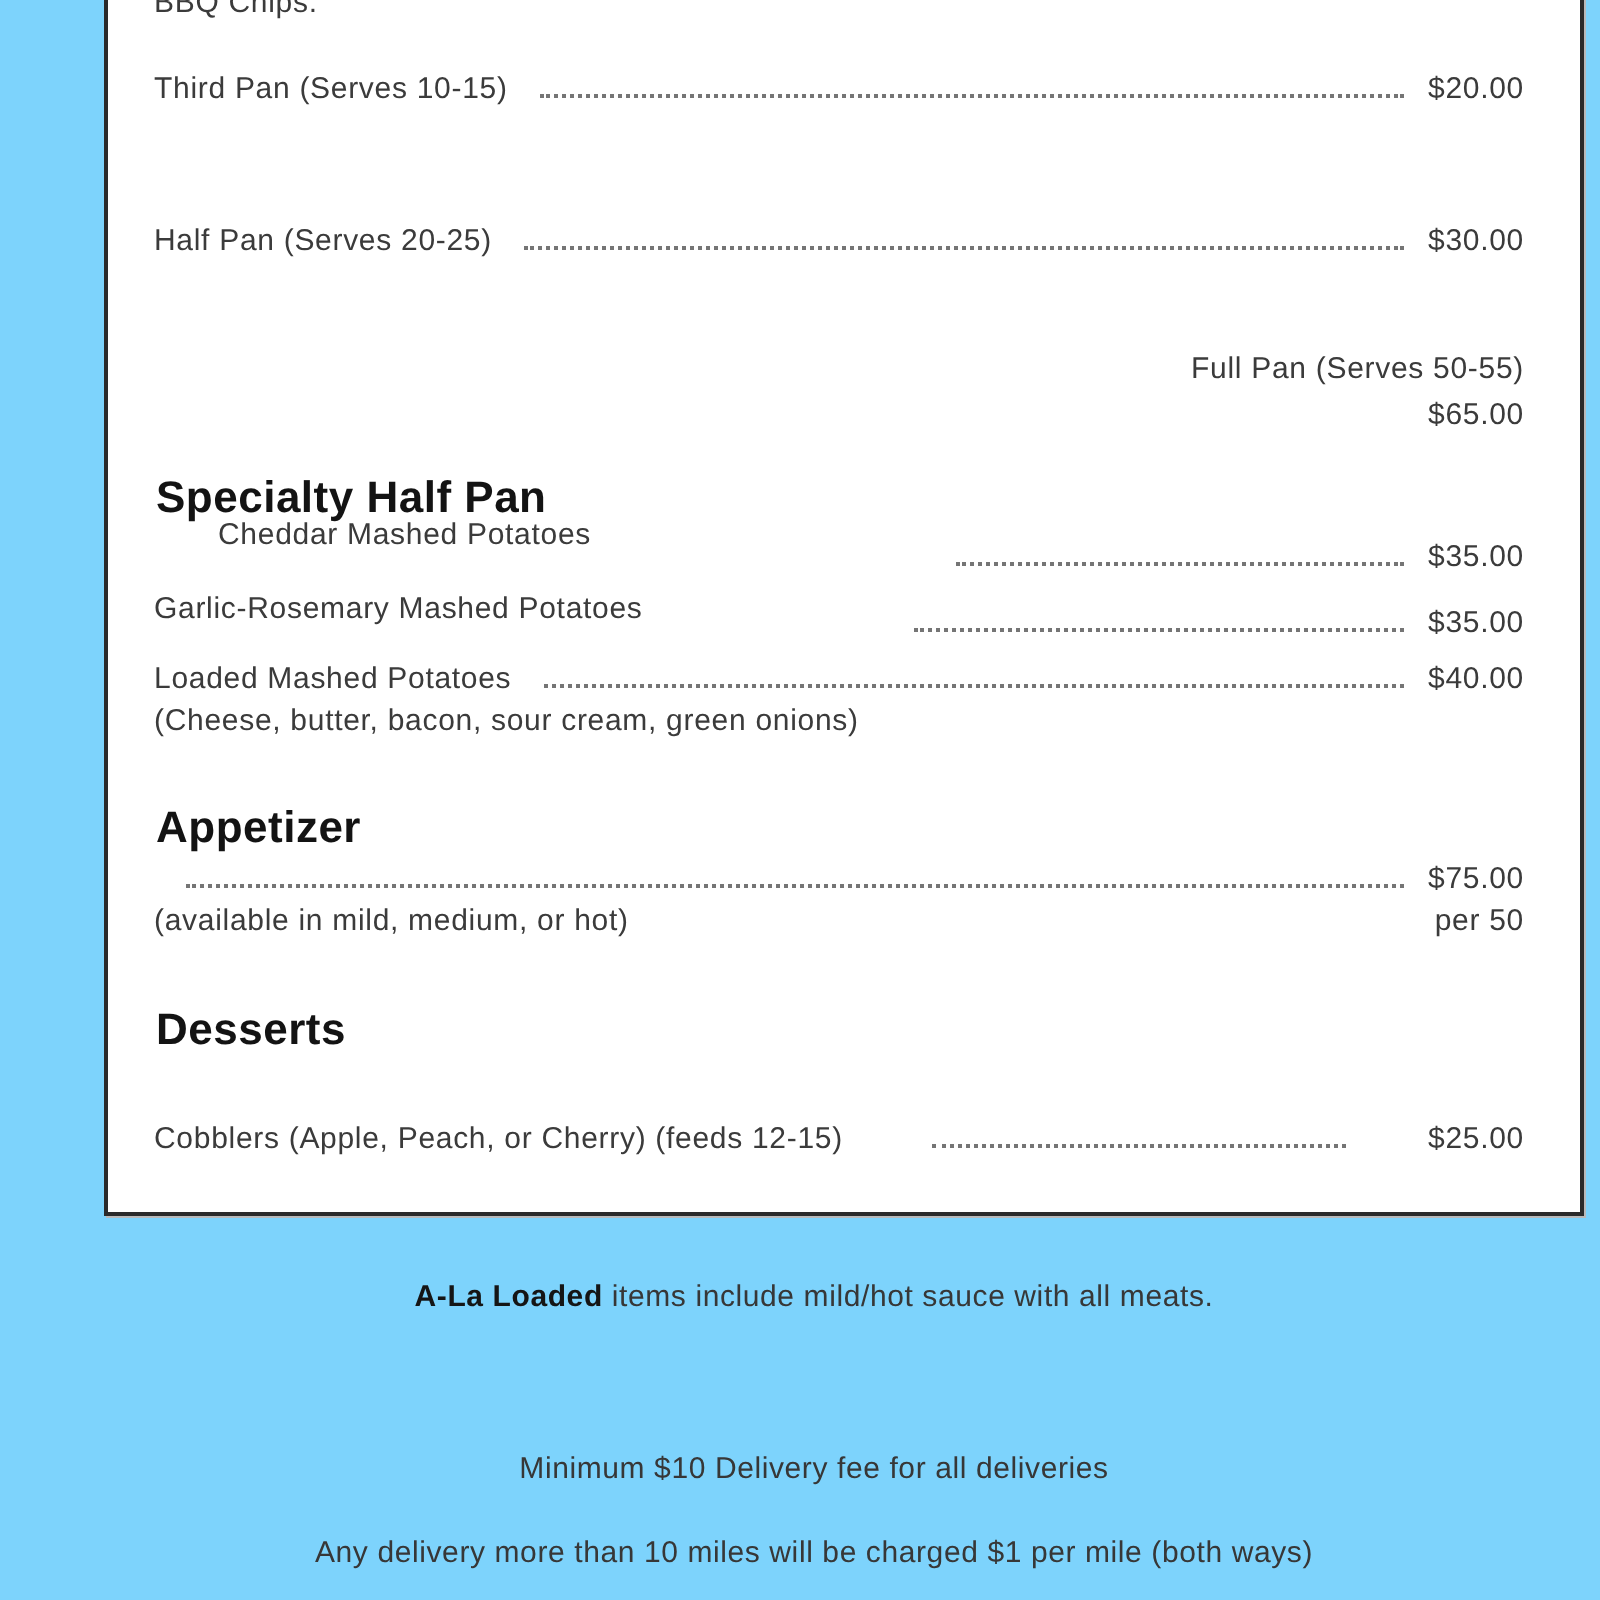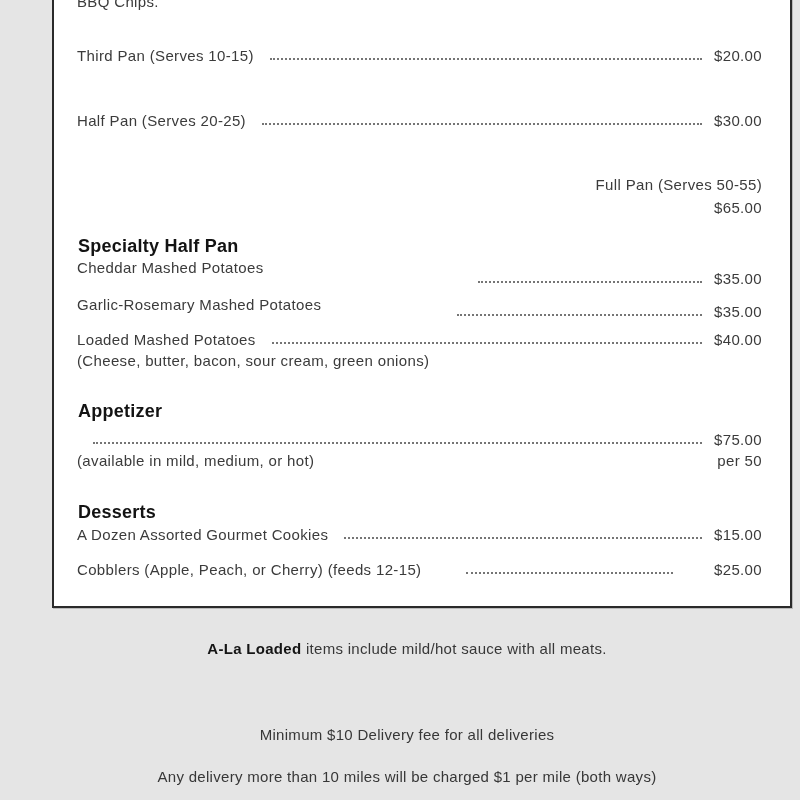--- a/index.html
+++ b/index.html
@@ -1,21 +1,21 @@
 <!DOCTYPE html>
 <html><head>
 <meta charset="utf-8">
 <style>
   * { margin: 0; padding: 0; box-sizing: border-box; }
   html, body { background: #ffffff; }
   .page {
     position: relative;
     width: 800px;
     height: 800px;
-    background: #e5e5e5;
+    background: #7dd3fc;
     overflow: hidden;
     font-family: "Liberation Sans", sans-serif;
     color: #3b3b3b;
   }
   .menu-box {
     position: absolute;
     left: 52px;
     top: -24px;
     width: 740px;
     height: 632px;
@@ -51,21 +51,21 @@
     position: absolute;
     left: 77px;
     font-size: 15px;
     letter-spacing: 0.35px;
     color: #3b3b3b;
     white-space: nowrap;
   }
   .section-heading {
     position: absolute;
     left: 78px;
-    font-size: 18px;
+    font-size: 22px;
     font-weight: bold;
     letter-spacing: 0.25px;
     color: #131313;
     white-space: nowrap;
   }
   .footer-line {
     position: absolute;
     left: 14px;
     right: 0;
     text-align: center;
@@ -78,41 +78,41 @@
 </style>
 </head>
 <body>
 
 <div class="page">
 
   <div class="menu-box"></div>
 
   <div class="plain-line" style="top:-7px;">BBQ Chips.</div>
 
-  <div class="row" style="top:36px;margin-top:11px;">
+  <div class="row" style="top:36px;">
     <span class="name">Third Pan (Serves 10-15)</span>
     <span class="leader"></span>
     <span class="price">$20.00</span>
   </div>
 
   <div class="row" style="top:95px;margin-top:17px;">
     <span class="name">Half Pan (Serves 20-25)</span>
     <span class="leader"></span>
     <span class="price">$30.00</span>
   </div>
 
   <div class="row" style="top:176px;flex-direction:column;">
     <span class="name">Full Pan (Serves 50-55)</span>
     <span class="leader"></span>
     <span class="price">$65.00</span>
   </div>
 
   <div class="section-heading" style="top:236px;">Specialty Half Pan</div>
 
-  <div class="plain-line" style="top:259px;">Cheddar Mashed Potatoes</div>
+  <div class="plain-line" style="top:259px;margin-left:32px;">Cheddar Mashed Potatoes</div>
   <div class="row" style="top:270px; left:478px; width:284px;">
     <span class="leader no-gap"></span>
     <span class="price">$35.00</span>
   </div>
 
   <div class="plain-line" style="top:296px;">Garlic-Rosemary Mashed Potatoes</div>
   <div class="row" style="top:303px; left:457px; width:305px;">
     <span class="leader no-gap"></span>
     <span class="price">$35.00</span>
   </div>
@@ -131,25 +131,20 @@
     <span class="price">$75.00</span>
   </div>
   <div class="row" style="top:452px;">
     <span class="name">(available in mild, medium, or hot)</span>
     <span style="flex:1;"></span>
     <span class="price">per 50</span>
   </div>
 
   <div class="section-heading" style="top:502px;">Desserts</div>
 
-  <div class="row" style="top:526px;">
-    <span class="name">A Dozen Assorted Gourmet Cookies</span>
-    <span class="leader"></span>
-    <span class="price">$15.00</span>
-  </div>
 
   <div class="row" style="top:561px;gap:29px;">
     <span class="name">Cobblers (Apple, Peach, or Cherry) (feeds 12-15)</span>
     <span class="leader"></span>
     <span class="price">$25.00</span>
   </div>
 
   <div class="footer-line" style="top:640px;">
     <b>A-La Loaded</b><span> items include mild/hot sauce with all meats.</span>
   </div>

